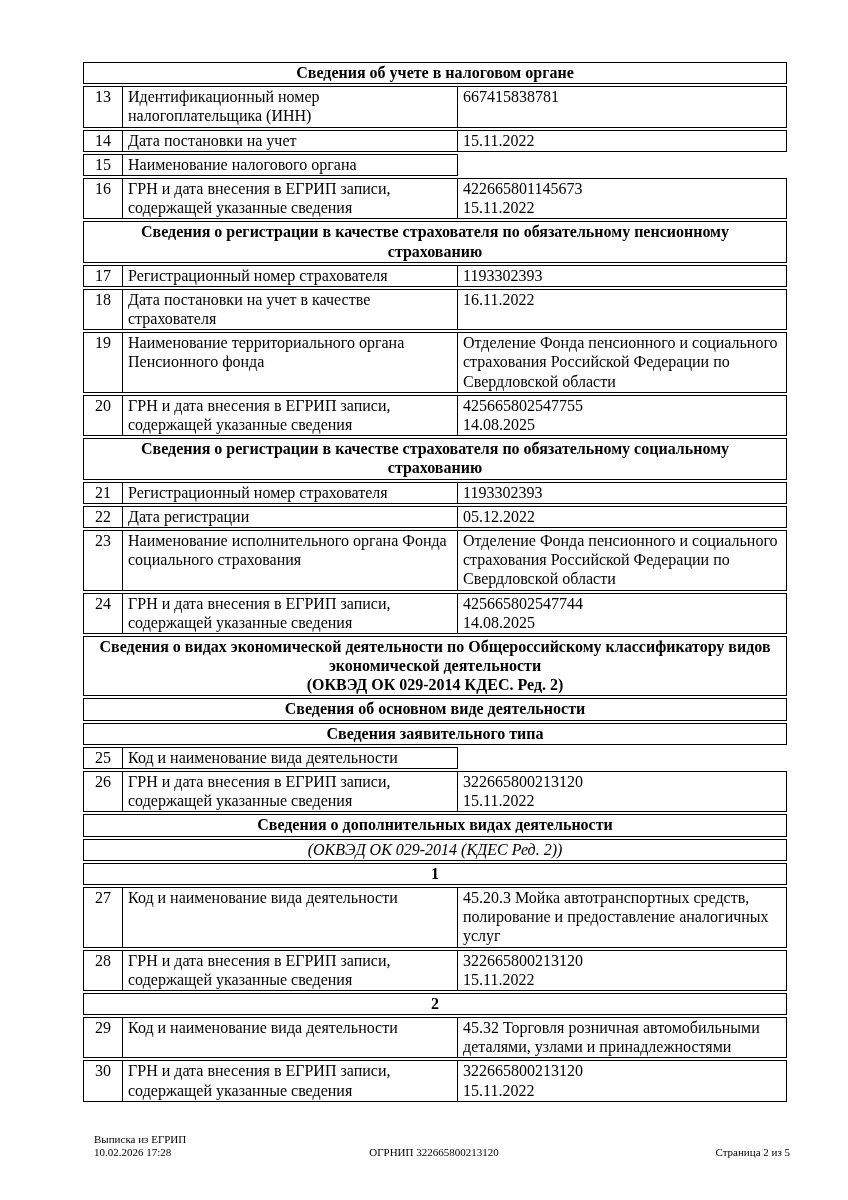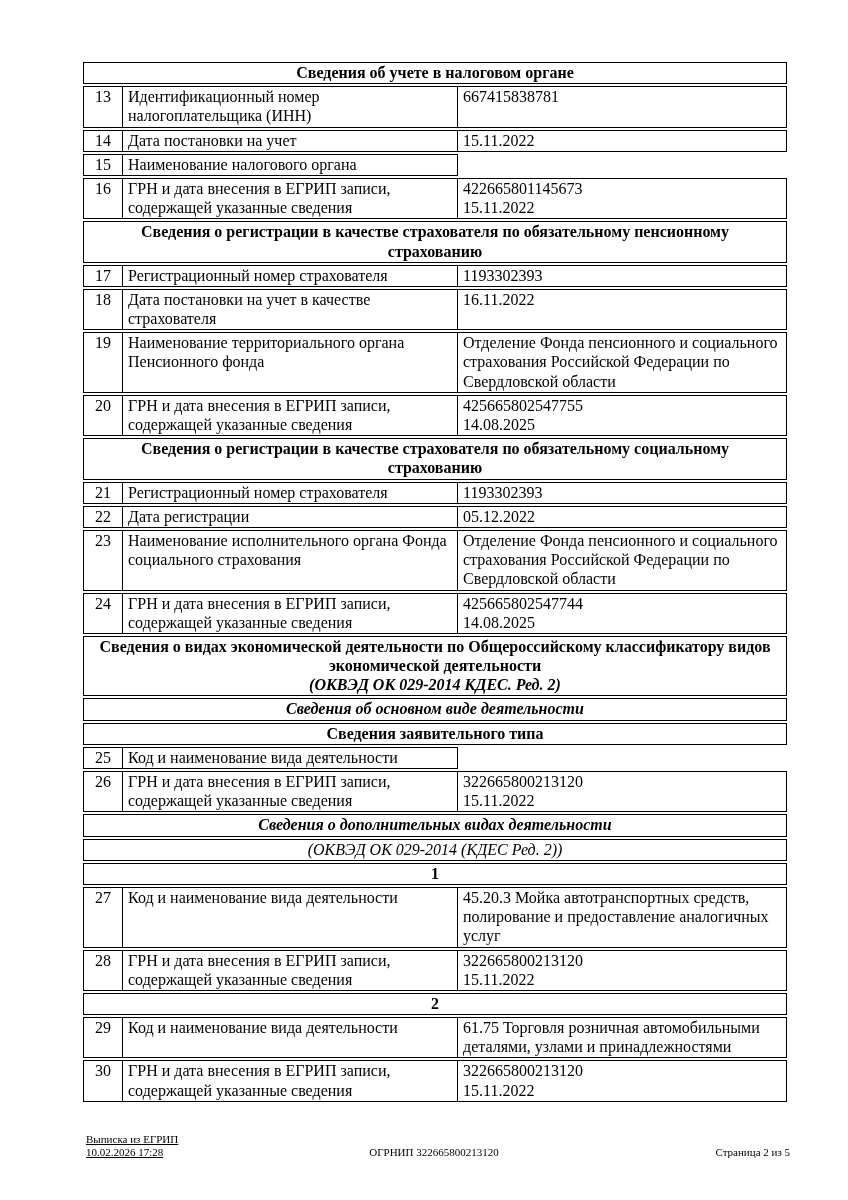--- a/index.html
+++ b/index.html
@@ -29,30 +29,30 @@
   .cell:not(:first-child) { border-left: 0; }
   .num-cell  { width: 40px; flex: 0 0 40px; text-align: center; }
   .label-cell{ width: 335px; flex: 0 0 335px; }
   .value-cell{ flex: 1 1 auto; white-space: pre-line; }
   .header-cell {
     flex: 1 1 auto;
     text-align: center;
     padding: 0 8px 1px 8px;
   }
   .hline.bold { font-weight: bold; }
-  .hline.bold-italic { font-weight: bold; font-style: italic; }
+  .hline.bold-italic { font-weight: bold; }
   .hline.italic { font-style: italic; }
 
   .footer {
     position: absolute;
     left: 78px; right: 58px; top: 1133px;
     font-size: 11px;
     line-height: 1.2;
   }
-  .footer-left { position: absolute; left: 8px; top: 0; text-decoration: underline; }
+  .footer-left { position: absolute; left: 16px; top: 0; }
   .footer-center { position: absolute; left: 0; right: 0; top: 13px; text-align: center; }
   .footer-right { position: absolute; right: 0; top: 13px; text-align: left; }
 </style>
 </head>
 <body>
 
 <div class="page">
 
   <div class="doc-table">
       <div class="t-row">
@@ -185,21 +185,21 @@
 15.11.2022</div>
       </div>
       <div class="t-row">
         <div class="cell header-cell">
           <div class="hline bold">2</div>
         </div>
       </div>
       <div class="t-row">
         <div class="cell num-cell">29</div>
         <div class="cell label-cell">Код и наименование вида деятельности</div>
-        <div class="cell value-cell">61.75 Торговля розничная автомобильными деталями, узлами и принадлежностями</div>
+        <div class="cell value-cell">45.32 Торговля розничная автомобильными деталями, узлами и принадлежностями</div>
       </div>
       <div class="t-row">
         <div class="cell num-cell">30</div>
         <div class="cell label-cell">ГРН и дата внесения в ЕГРИП записи, содержащей указанные сведения</div>
         <div class="cell value-cell">322665800213120
 15.11.2022</div>
       </div>
     </div>
 
   <div class="footer">

